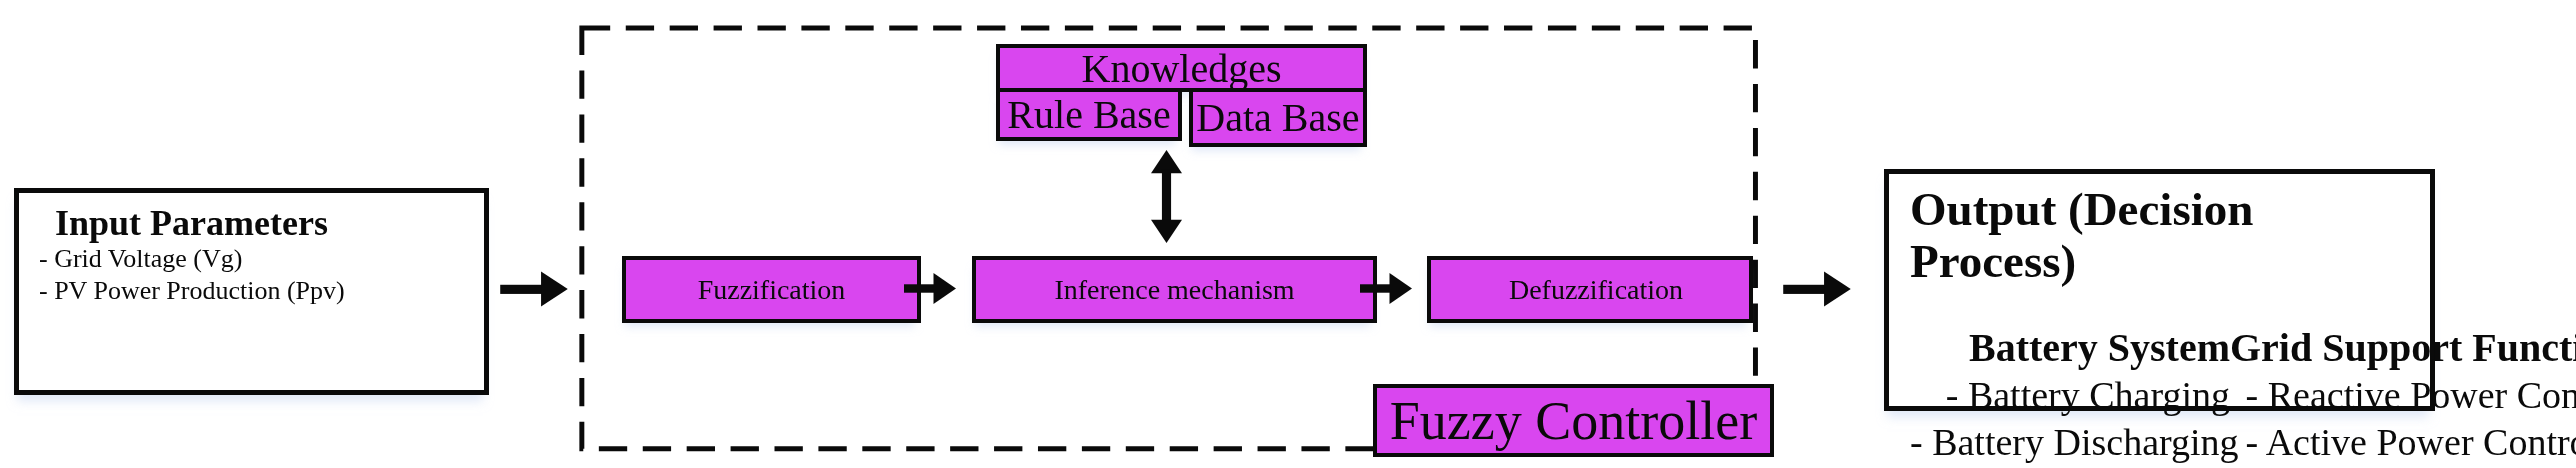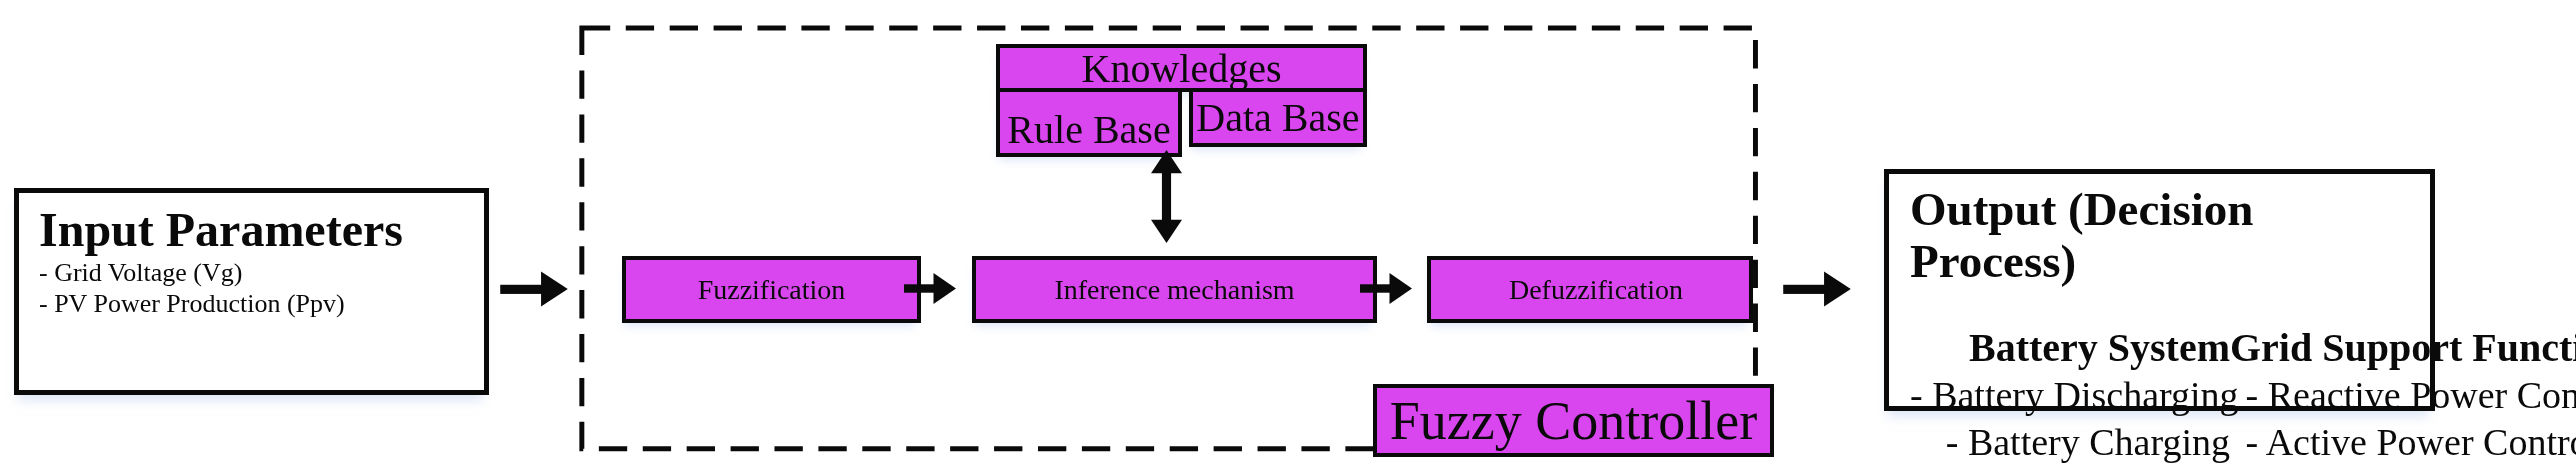--- a/index.html
+++ b/index.html
@@ -40,42 +40,42 @@
     text-align: center;
   }
 
   
   #input-box {
     left: 14px; top: 188px; width: 475px; height: 207px;
     padding: 10px 7px 0 20px;
   }
   #input-box .box-title {
     font-weight: bold;
-    font-size: 48px;
+    font-size: 36px;
     line-height: 1.12;
     letter-spacing: 0px;
+    margin-left: 16px;
   }
   .plain-item {
     font-size: 26px;
     line-height: 1.215;
     white-space: nowrap;
   }
 
   
   #fuzzy-container-svg { left: 0; top: 0; }
 
   
   #knowledges-header {
     left: 980px; top: 44px; width: 371px; height: 48px;
     font-size: 40px;
   }
   #rule-base-box {
-    left: 980px; top: 88px; width: 186px; height: 69px;
-    font-size: 40px;
-    align-items: flex-end;
+    left: 980px; top: 88px; width: 186px; height: 53px;
+    font-size: 40px;
   }
   #data-base-box {
     left: 1173px; top: 88px; width: 178px; height: 59px;
     font-size: 40px;
   }
 
   
   .process-box { font-size: 28px; }
   #fuzzification-box   { left: 606px;  top: 256px; width: 299px; height: 67px; }
   #inference-box       { left: 956px; top: 256px; width: 405px; height: 67px; }
@@ -181,22 +181,22 @@
 <svg class="abs" style="left:1783px; top:270px;" width="68" height="38" viewBox="0 0 96 54">
   <rect x="0" y="21" width="62" height="13" fill="#0a0a0a"></rect>
   <polygon points="58,2 58,52 96,27" fill="#0a0a0a"></polygon>
 </svg>
 
 <div id="output-box" class="solid-box">
   <div class="box-title">Output (Decision Process)</div>
   <div id="output-columns">
     <div id="output-col-battery">
       <div class="out-col-header">Battery System</div>
+      <div class="out-item">- Battery Charging</div>
       <div class="out-item">- Battery Discharging</div>
-      <div class="out-item">- Battery Charging</div>
     </div>
     <div id="output-col-grid">
       <div class="out-col-header">Grid Support Function</div>
       <div class="out-item">- Reactive Power Control</div>
       <div class="out-item">- Active Power Control</div>
     </div>
   </div>
 </div>
 
 

